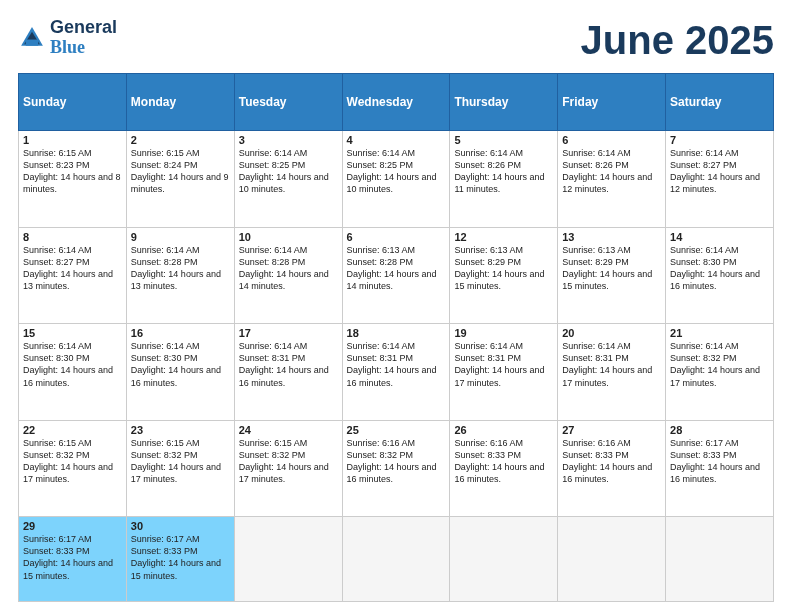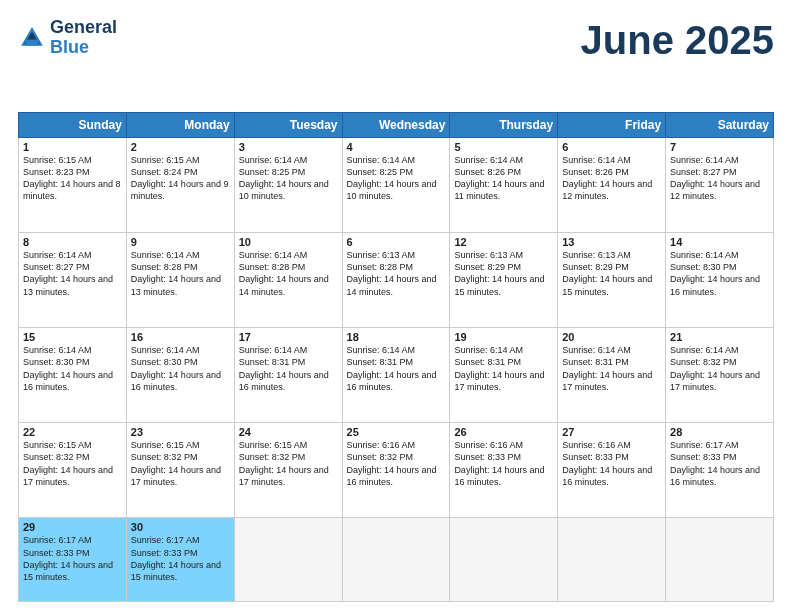--- a/index.html
+++ b/index.html
@@ -9,40 +9,39 @@
       font-family: Arial, sans-serif;
       background: #fff;
       overflow: hidden;
     }
     .page {
       width: 792px;
       height: 612px;
       padding: 18px 18px 10px 18px;
       display: flex;
       flex-direction: column;
-      gap: 39px;
     }
     .header {
       display: flex;
       justify-content: space-between;
       align-items: flex-start;
       margin-bottom: 10px;
     }
     .logo {
       display: flex;
       align-items: center;
       gap: 4px;
     }
     .logo-text {
       font-size: 18px;
       font-weight: bold;
       color: #1a3a5c;
       line-height: 1.1;
     }
-    .logo-blue { color: #2e7fc1; }
+    .logo-blue { color: #2e7fc1; font-family: Liberation Serif, serif; }
     .logo-icon {
       width: 28px;
       height: 28px;
     }
     .title-block {
       text-align: right;
     }
     .month-title {
       font-size: 40px;
       font-weight: bold;
@@ -57,23 +56,23 @@
       border: 1px solid #ccc;
       border-collapse: collapse;
       width: 100%;
       table-layout: fixed;
     }
     .calendar th {
       background: #2e7fc1;
       color: #fff;
       font-size: 12px;
       font-weight: bold;
-      padding: 5px 4px;
+      padding: 21px 4px;
       border: 1px solid #2060a0;
-      text-align: right;
+      text-align: left;
     }
     .calendar td {
       border: 1px solid #ccc;
       vertical-align: top;
       padding: 3px 4px;
       font-size: 9.5px;
       color: #222;
       background: #fff;
     }
     .day-num {

